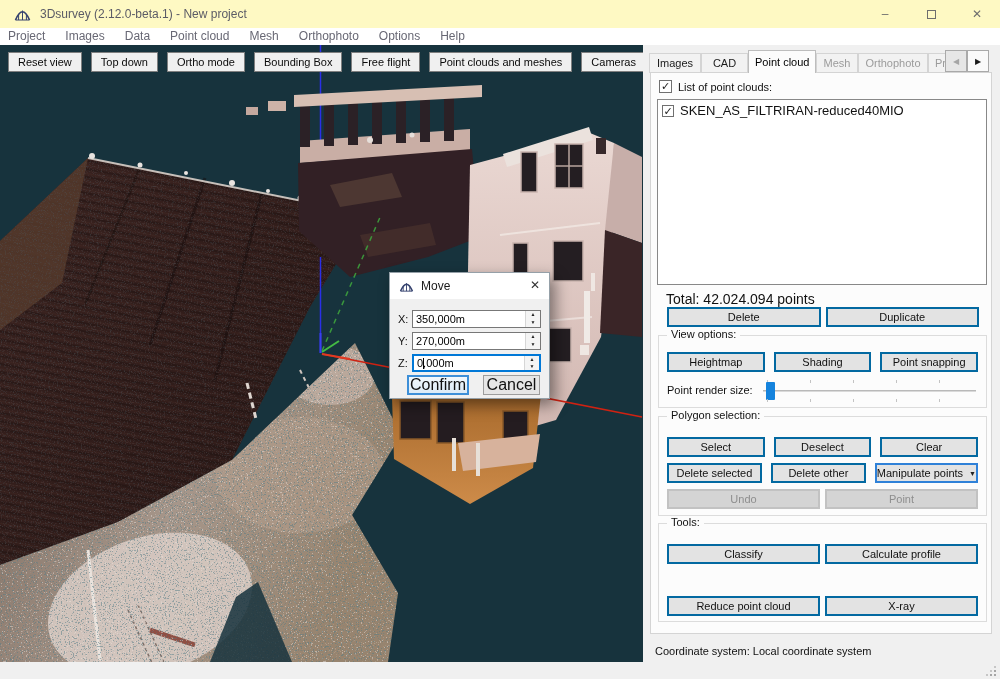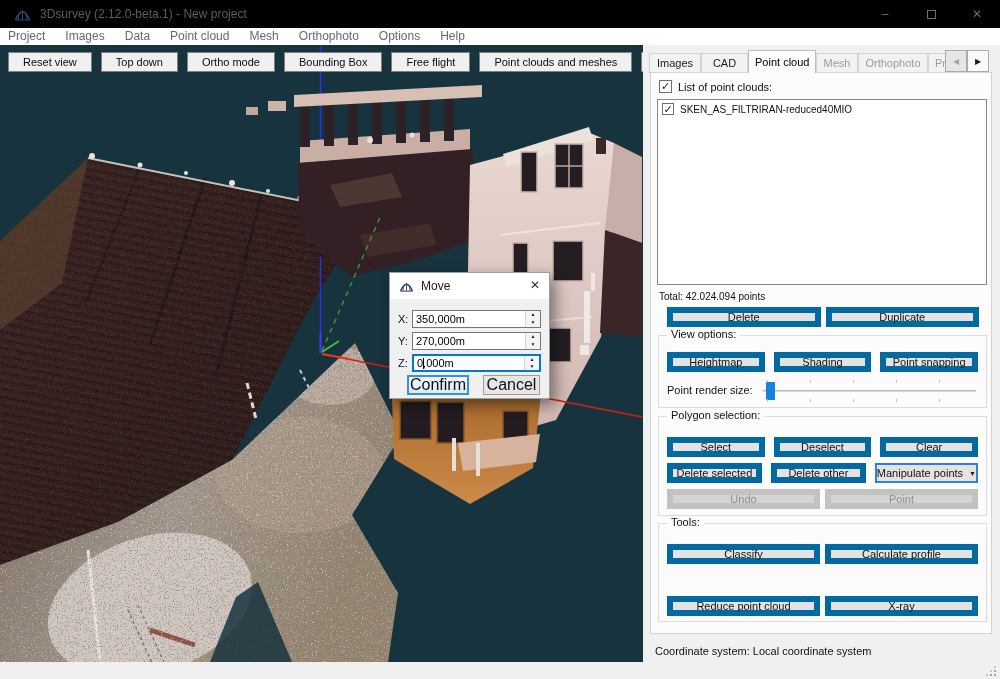--- a/index.html
+++ b/index.html
@@ -1,36 +1,36 @@
 <!DOCTYPE html>
 <html><head>
 <meta charset="utf-8">
 <style>
   html,body{margin:0;padding:0;background:#cfcfcf;}
   *{box-sizing:border-box;font-family:"Liberation Sans","DejaVu Sans",sans-serif;}
   .app{position:relative;width:1000px;height:679px;background:#f0f0f0;overflow:hidden;
        box-shadow:0 0 0 1px #9aa0a6;}
   
-  .titlebar{position:absolute;left:0;top:0;width:1000px;height:28px;background:#000000;
+  .titlebar{position:absolute;left:0;top:0;width:1000px;height:28px;background:#fef9c3;
             display:flex;align-items:center;}
   .titlebar .logo{margin-left:14px;display:flex;align-items:center;}
   .titlebar .title{margin-left:9px;font-size:12px;color:#5b5b66;}
   .wincontrols{position:absolute;right:0;top:0;height:28px;display:flex;}
   .wbtn{width:46px;height:28px;display:flex;align-items:center;justify-content:center;
         font-size:12px;color:#6e6e6e;}
   .wbtn .sq{width:9px;height:9px;border:1px solid #6e6e6e;display:block;}
   
   .menubar{position:absolute;left:0;top:28px;width:1000px;height:17px;background:#ffffff;
            display:flex;align-items:center;padding-left:8px;}
   .menuitem{font-size:12px;color:#686874;padding:0 11px 2px 0;margin-right:9px;}
   
   .viewport{position:absolute;left:0;top:45px;width:643px;height:617px;background:#17333d;overflow:hidden;}
   .scene{position:absolute;left:0;top:0;}
   .vtoolbar{position:absolute;left:8px;top:7px;display:flex;gap:9px;}
-  .vbtn{height:20px;padding:0 14px;background:#f0f0f0;border:1px solid #7f7f7f;
+  .vbtn{height:20px;padding:0 9px;background:#f0f0f0;border:1px solid #7f7f7f;
         font-size:11px;color:#0a0a0a;display:flex;align-items:center;white-space:nowrap;}
   
   .sidepanel{position:absolute;left:643px;top:45px;width:357px;height:617px;background:#f0f0f0;}
   .tabstrip{position:absolute;left:6px;top:5px;height:23px;display:flex;align-items:flex-end;}
   .tab{font-size:11px;text-align:center;color:#1a1a1a;background:#f2f2f2;border:1px solid #d4d4d4;
        border-bottom:none;height:20px;line-height:19px;padding:0 6px;overflow:hidden;white-space:nowrap;}
   .tab.dim{color:#9b9b9b;}
   .tab.active{background:#fcfcfc;border:1px solid #bdbdbd;border-bottom:none;height:23px;
               line-height:22px;color:#000;position:relative;z-index:3;}
   .tabscroll{position:absolute;top:5px;width:22px;height:22px;border:1px solid #a9a9a9;
@@ -40,25 +40,25 @@
   .panelbox{position:absolute;left:7px;top:27px;width:342px;height:562px;background:#fcfcfc;
             border:1px solid #d4d4d4;z-index:2;}
   .cbrow{position:absolute;left:8px;top:7px;display:flex;align-items:center;gap:6px;}
   .cb{width:13px;height:13px;background:#fff;border:1px solid #707070;font-size:11px;
       line-height:11px;text-align:center;color:#1a1a1a;}
   .cblabel{font-size:11px;color:#111;}
   .listbox{position:absolute;left:6px;top:26px;width:330px;height:186px;background:#ffffff;
            border:1px solid #888888;}
   .listitem{display:flex;align-items:center;gap:6px;padding:3px 4px;}
   .listitem .cb{width:12px;height:12px;line-height:10px;}
-  .listlabel{font-size:10px;color:#111;}
-  .totaltext{position:absolute;left:8px;top:218px;font-size:10px;color:#111;}
+  .listlabel{font-size:13px;color:#111;}
+  .totaltext{position:absolute;left:15px;top:218px;font-size:14px;color:#111;}
   .actionrow{position:absolute;left:16px;top:234px;width:312px;display:grid;
              grid-template-columns:1fr 1fr;gap:5px;}
-  .btn{height:20px;background:#e3e3e3;border:6px solid #0369a1;font-size:11px;color:#111;
+  .btn{height:20px;background:#e3e3e3;border:2px solid #0369a1;font-size:11px;color:#111;
        display:flex;align-items:center;justify-content:center;white-space:nowrap;}
   .btn.disabled{background:#d4d4d4;border-color:#c2c2c2;color:#8e8e8e;}
   .btn.bluebord{border:2px solid #2f81d8;gap:6px;text-align:center;}
   .btn .dd{font-size:7px;color:#222;}
   .group{position:absolute;left:7px;width:329px;border:1px solid #dcdcdc;}
   .group .legend{position:absolute;left:8px;top:-8px;background:#fcfcfc;padding:0 4px;
                  font-size:11px;color:#111;}
   .g-view{top:262px;height:73px;}
   .g-poly{top:343px;height:100px;}
   .g-tools{top:450px;height:99px;}

